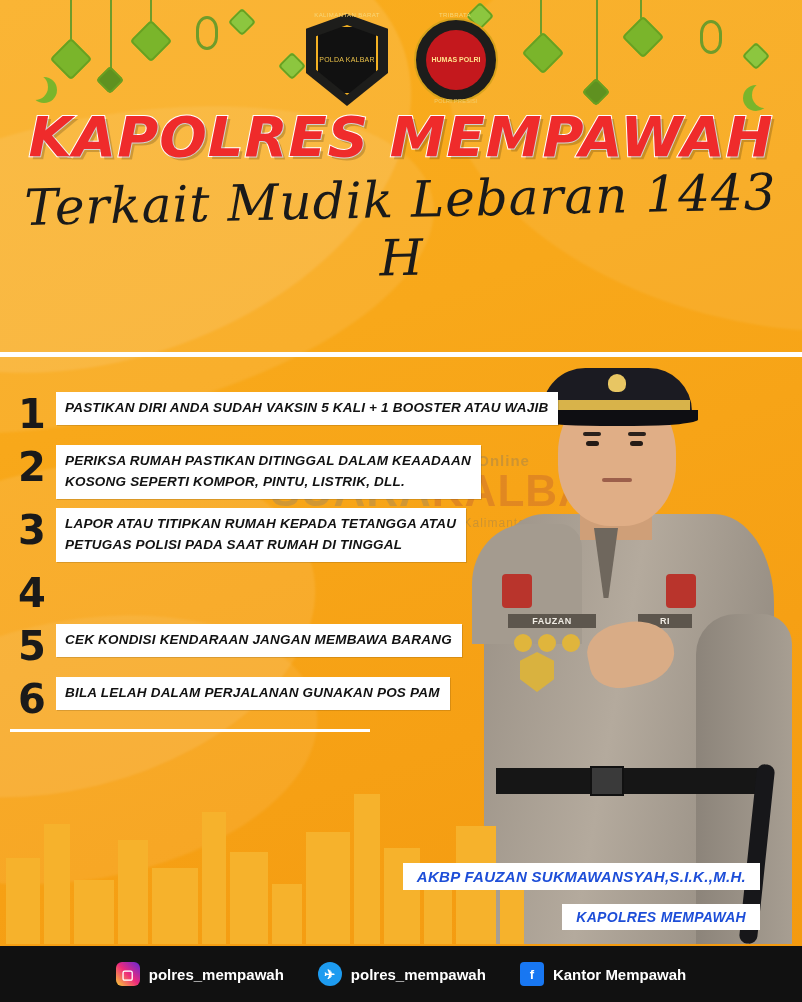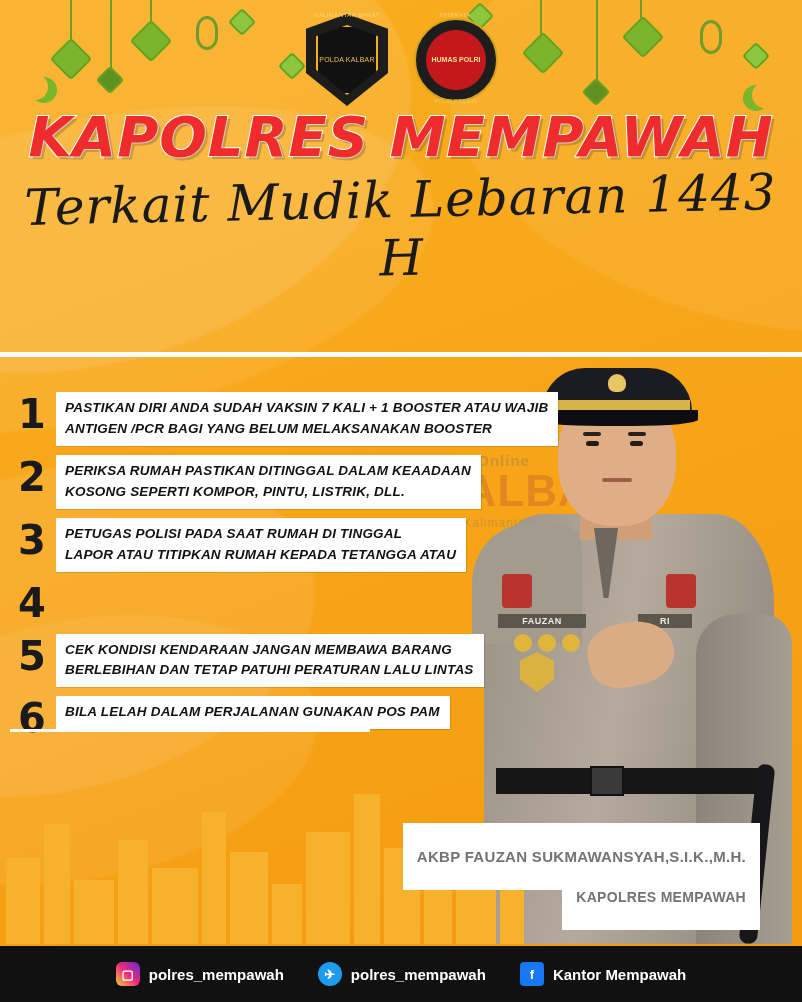--- a/index.html
+++ b/index.html
@@ -177,21 +177,21 @@
   .of-cap-band { position:absolute; left:82px; bottom:534px; width:146px; height:10px; background:#d8b34a;}
   .of-cap-emb { position:absolute; left:146px; bottom:552px; width:18px; height:18px; background:#e8c663; border-radius:50% 50% 40% 40%;}
   .of-tie { position:absolute; left:132px; bottom:346px; width:24px; height:70px; background:#6f675d; clip-path: polygon(0 0, 100% 0, 60% 100%, 40% 100%); }
   .patch { position:absolute; border-radius:3px; }
   .p-red-l { left:40px; bottom:336px; width:30px; height:34px; background:#b9342c; border-radius:4px; }
   .p-red-r { right:96px; bottom:336px; width:30px; height:34px; background:#b9342c; border-radius:4px; }
   .p-yellow { left:52px; bottom:292px; width:18px; height:18px; background:#e0b53c; border-radius:50%; }
   .p-yellow2 { left:76px; bottom:292px; width:18px; height:18px; background:#e0b53c; border-radius:50%; }
   .p-yellow3 { left:100px; bottom:292px; width:18px; height:18px; background:#e0b53c; border-radius:50%; }
   .nametag {
-    position:absolute; left:36px; bottom:316px; width:88px; height:14px;
+    position:absolute; left:46px; bottom:316px; width:88px; height:14px;
     background:#5d564d; color:#f0ece4; font-size:9px; font-weight:bold;
     display:flex; align-items:center; justify-content:center; letter-spacing:.5px;margin-top:40px;
   }
   .nametag2 {
     position:absolute; right:100px; bottom:316px; width:54px; height:14px;
     background:#5d564d; color:#f0ece4; font-size:9px; font-weight:bold;
     display:flex; align-items:center; justify-content:center; letter-spacing:.5px;
   }
   .of-belt { position:absolute; left:34px; bottom:150px; width:262px; height:26px; background:#161616; }
   .of-buckle { position:absolute; left:128px; bottom:148px; width:34px; height:30px; background:#3a3a3a; border:2px solid #111;}
@@ -201,23 +201,23 @@
     background:#d9b23f; clip-path: polygon(50% 0%,100% 22%,100% 68%,50% 100%,0% 68%,0% 22%);
   }
 
   
   .skyline { position:absolute; left:0; bottom:58px; width:802px; height:200px; pointer-events:none; }
   .bld { position:absolute; bottom:0; background:#f6b22c; }
   .hline { position:absolute; left:10px; bottom:212px; width:360px; height:3px; background:#ffffff; }
 
   
   .namebar {
-    position:absolute; background:#ffffff; color:#737373;
+    position:absolute; background:#ffffff; color:#1d4ed8;
     font-weight:bold; font-size:15px; letter-spacing:.3px;
-    padding:25px 14px; white-space:nowrap;
+    padding:5px 14px; white-space:nowrap;font-style:italic;
   }
   .nb1 { right:42px; bottom:112px; }
   .nb2 { right:42px; bottom:72px; font-size:14px; }
 
   
   .footer {
     position:absolute; left:0; bottom:0; width:802px; height:56px;
     background:#111111; display:flex; align-items:center; justify-content:center; gap:34px;
   }
   .social { display:flex; align-items:center; gap:9px; color:#ffffff; font-size:15px; font-weight:bold; }
@@ -323,46 +323,44 @@
     <div class="of-hand"></div>
     <div class="of-belt"></div>
     <div class="of-buckle"></div>
     <div class="of-baton"></div>
   </div>
 
   <div class="list">
     <div class="row">
       <div class="num">1</div>
       <div class="txt">
-        <span class="line">PASTIKAN DIRI ANDA SUDAH VAKSIN 7 KALI + 1 BOOSTER ATAU WAJIB</span>
-        <span class="line">ANTIGEN /PCR  BAGI YANG BELUM MELAKSANAKAN BOOSTER</span>
+        <span class="line">PASTIKAN DIRI ANDA SUDAH VAKSIN 5 KALI + 1 BOOSTER ATAU WAJIB</span>
       </div>
     </div>
     <div class="row">
       <div class="num">2</div>
       <div class="txt">
         <span class="line">PERIKSA RUMAH PASTIKAN DITINGGAL DALAM KEAADAAN</span>
         <span class="line">KOSONG SEPERTI KOMPOR, PINTU, LISTRIK, DLL.</span>
       </div>
     </div>
     <div class="row">
       <div class="num">3</div>
       <div class="txt">
+        <span class="line">LAPOR ATAU TITIPKAN RUMAH KEPADA TETANGGA  ATAU</span>
         <span class="line">PETUGAS POLISI PADA SAAT RUMAH DI TINGGAL</span>
-        <span class="line">LAPOR ATAU TITIPKAN RUMAH KEPADA TETANGGA  ATAU</span>
       </div>
     </div>
     <div class="row">
       <div class="num">4</div>
     </div>
     <div class="row">
       <div class="num">5</div>
       <div class="txt">
         <span class="line">CEK KONDISI KENDARAAN JANGAN MEMBAWA BARANG</span>
-        <span class="line">BERLEBIHAN DAN TETAP PATUHI PERATURAN LALU LINTAS</span>
       </div>
     </div>
     <div class="row">
       <div class="num">6</div>
       <div class="txt">
         <span class="line">BILA LELAH DALAM PERJALANAN GUNAKAN POS PAM</span>
       </div>
     </div>
   </div>
 

